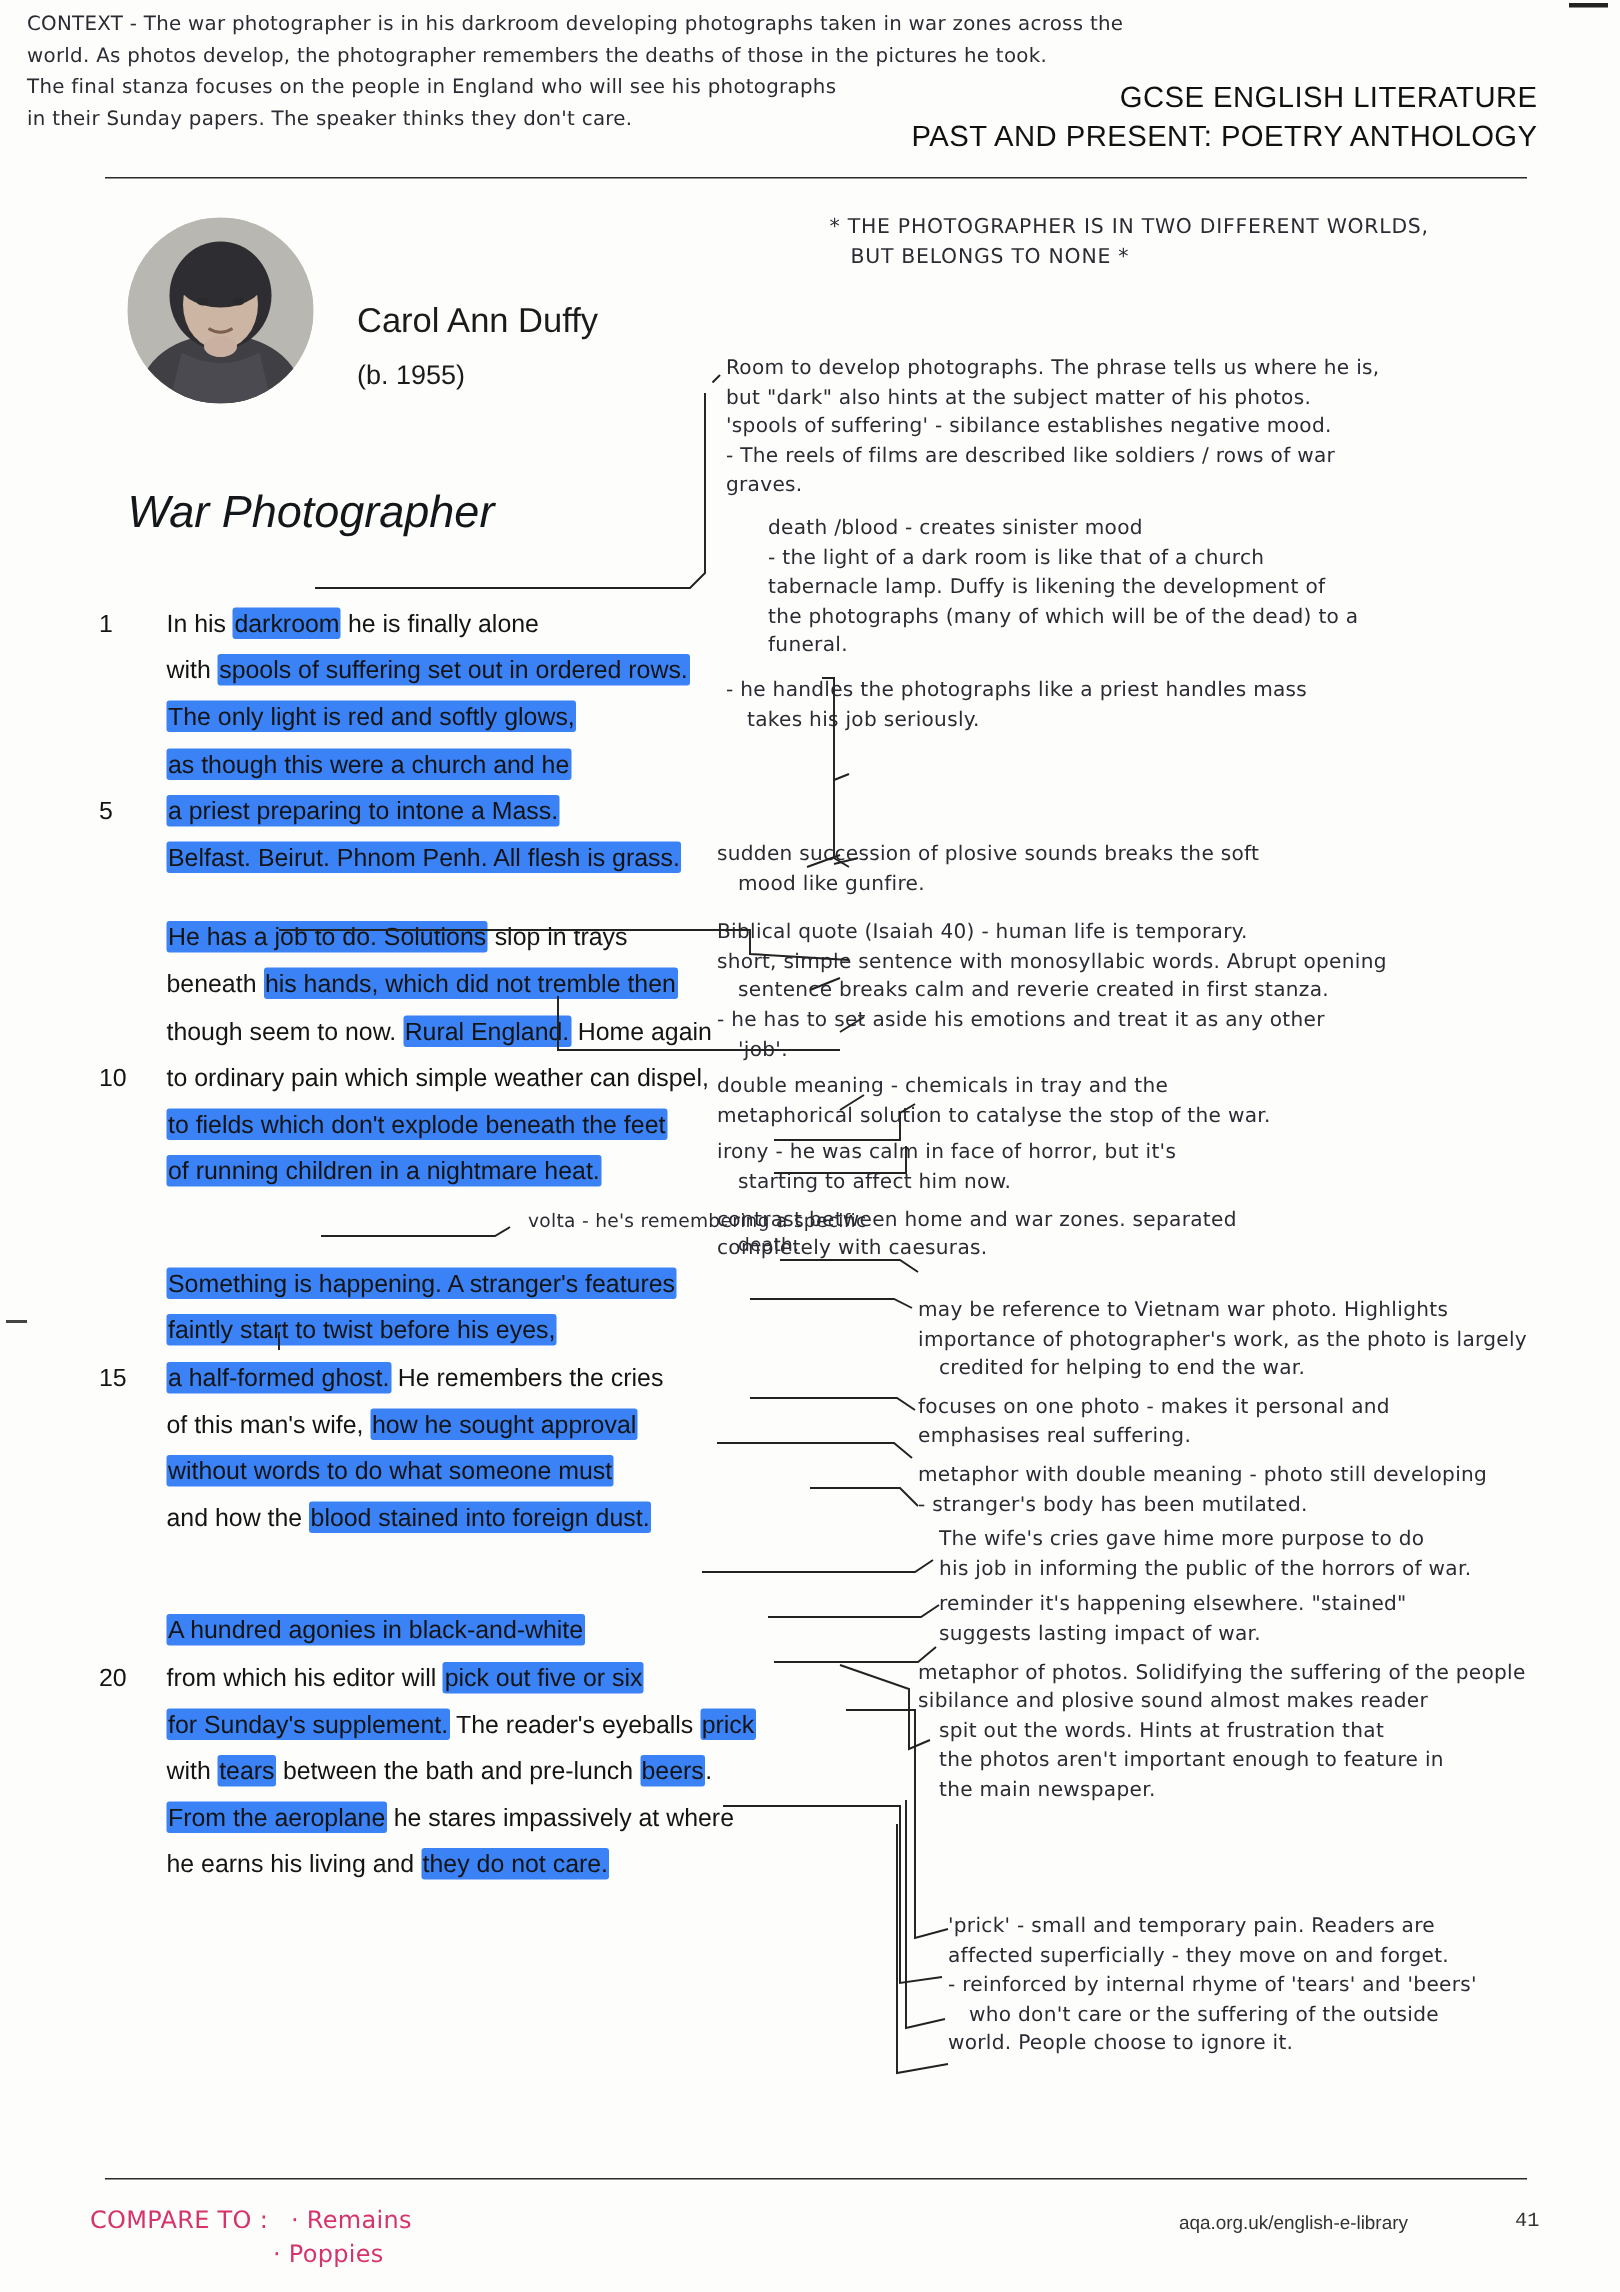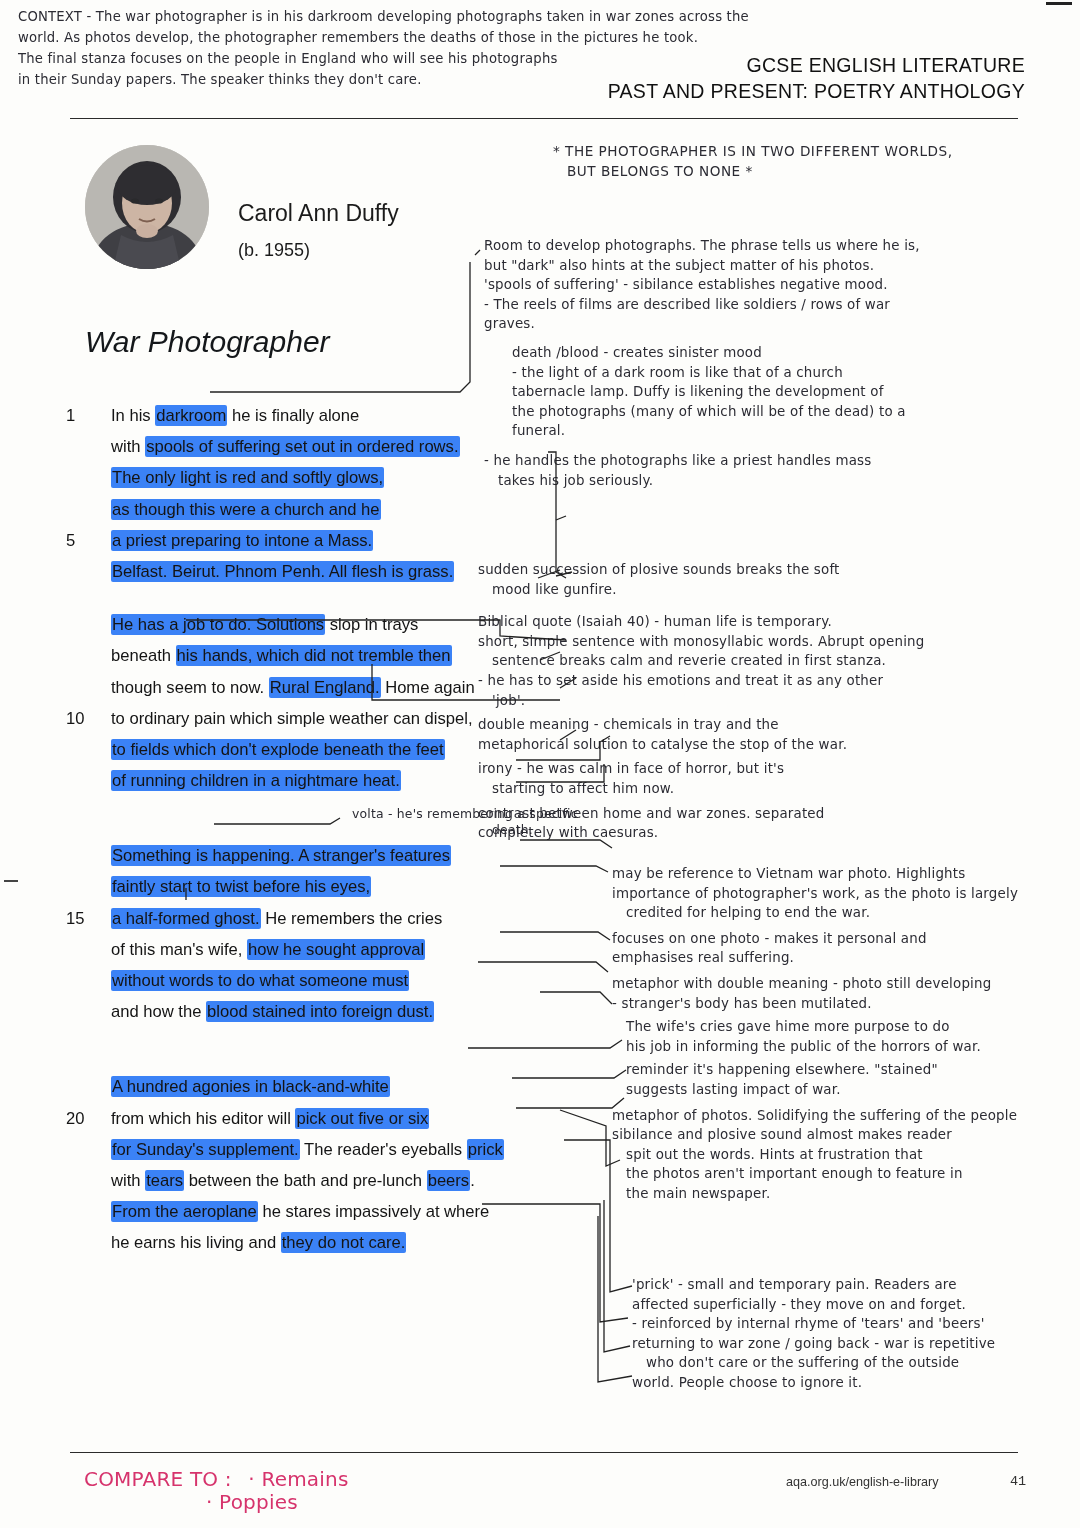--- a/index.html
+++ b/index.html
@@ -185,23 +185,23 @@
     position: absolute;
     left: 0; top: 0;
     width: 1080px; height: 1528px;
     pointer-events: none;
   }
   #connectors path { fill: none; stroke: #222; stroke-width: 1.3; }
 
   
   #compare-to {
     position: absolute;
-    left: 84px;
+    left: 60px;
     top: 1468px;
-    font-size: 20px;
+    font-size: 16px;
     line-height: 23px;
   }
   #footer-source {
     position: absolute;
     left: 786px;
     top: 1475px;
     font-size: 12.6px;
     color: #333;
     font-family: "Liberation Sans", sans-serif;
   }
@@ -422,21 +422,20 @@
     <p>sibilance and plosive sound almost makes reader</p>
     <p class="ind">spit out the words. Hints at frustration that</p>
     <p class="ind">the photos aren't important enough to feature in</p>
     <p class="ind">the main newspaper.</p>
   </div>
 
   <div id="ann-right-bottom" class="ann hand">
     <p>'prick' - small and temporary pain. Readers are</p>
     <p>affected superficially - they move on and forget.</p>
     <p>- reinforced by internal rhyme of 'tears' and 'beers'</p>
-    <p>returning to war zone / going back - war is repetitive</p>
     <p class="ind">who don't care or the suffering of the outside</p>
     <p>world. People choose to ignore it.</p>
   </div>
 
   <svg id="connectors">
 
     <path d="M210 392 L460 392 L470 382 L470 262"></path>
     <path d="M475 255 L480 250"></path>
 
     <path d="M548 452 L556 452 L556 572 L566 578"></path>

